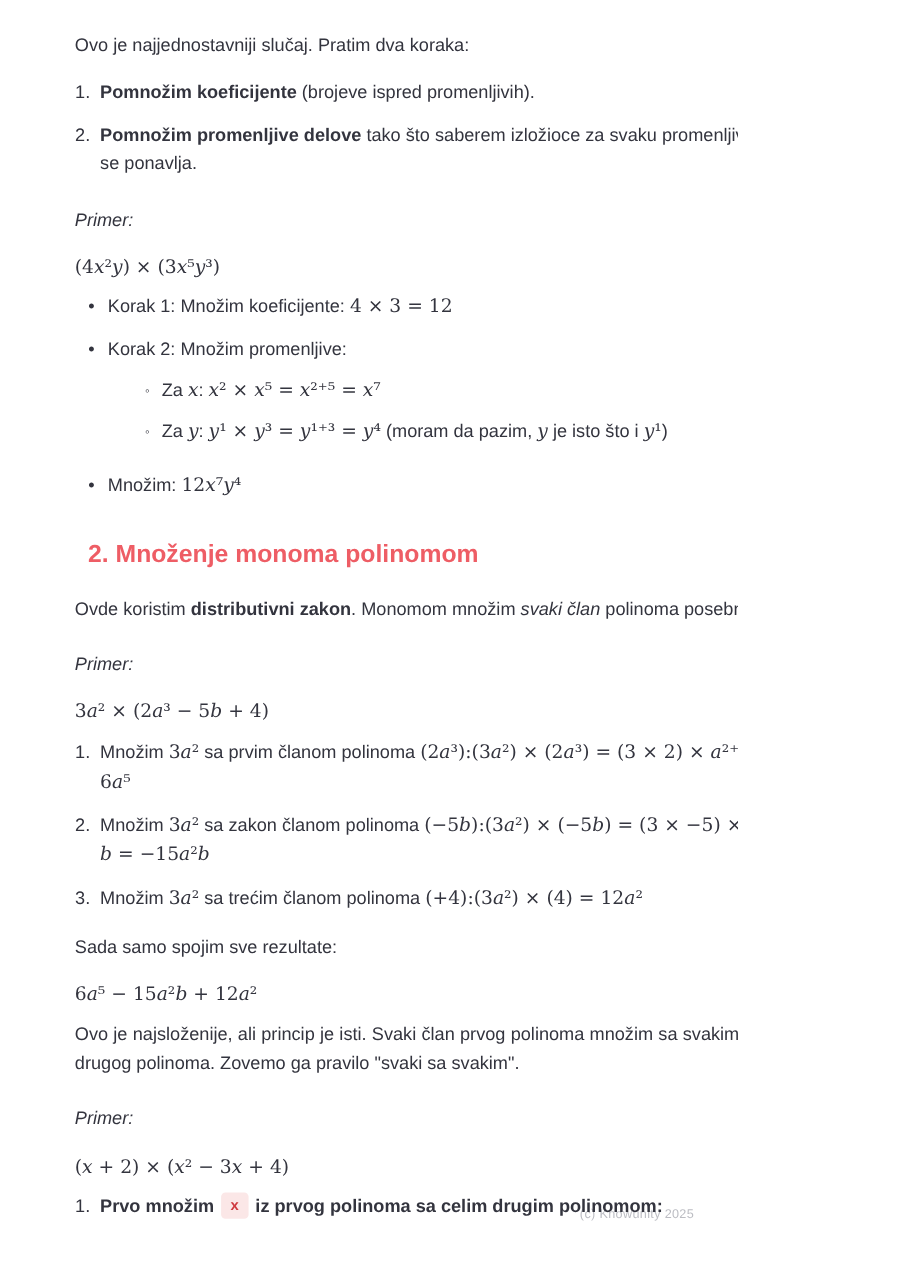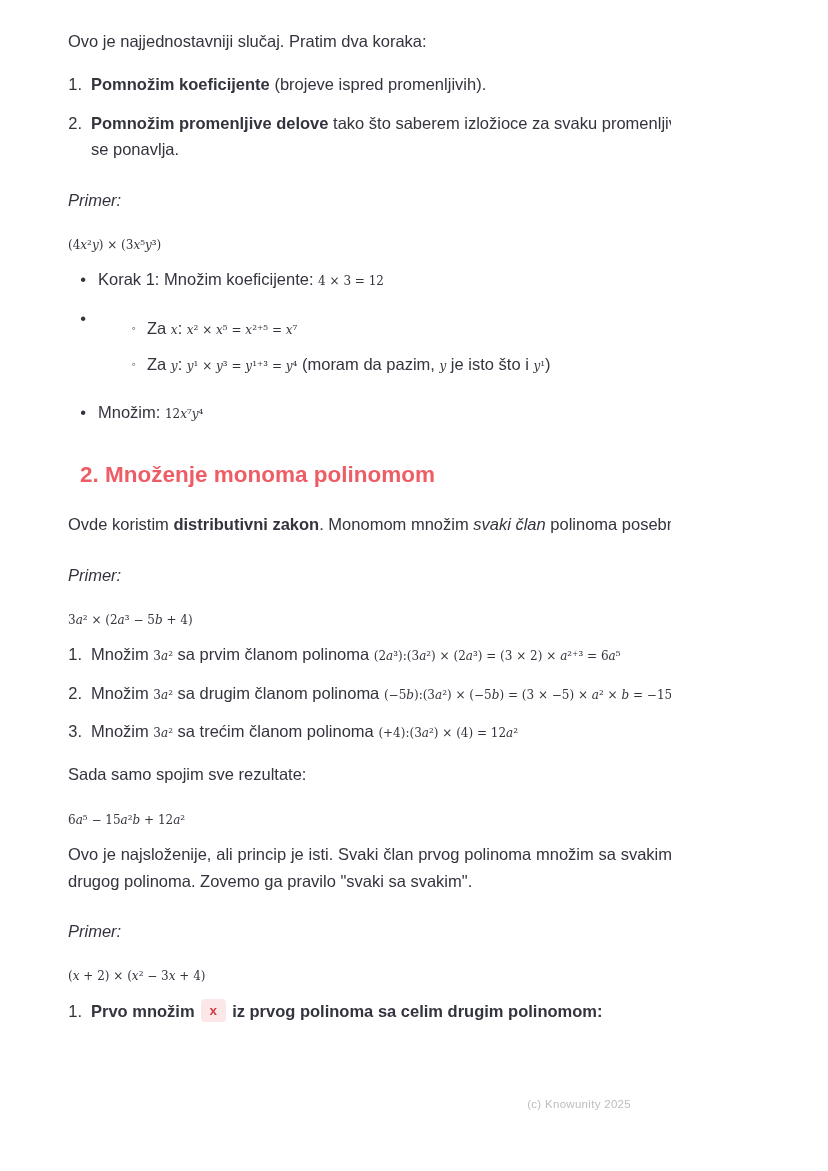--- a/index.html
+++ b/index.html
@@ -50,21 +50,21 @@
   .list{margin:0 0 17px 0;}
   .li{display:flex;margin:0 0 12px 0;align-items:flex-start;}
   .li:last-child{margin-bottom:0;}
   .li .marker{flex:0 0 auto;min-width:14px;margin-right:9px;text-align:right;}
   .li .marker.bullet{min-width:10px;margin-left:8px;margin-right:12px;}
   .li .marker.circle{min-width:10px;font-size:12px;line-height:26px;margin-right:11px;}
   .li .li-body{flex:1 1 auto;}
   .li.bold-item .li-body{font-weight:700;}
   .sub-list{margin:10px 0 0 28px;}
   .sub-list .li{margin-bottom:10px;}
-  .math{font-family:"DejaVu Serif",serif;font-size:12px;}
+  .math{font-family:"DejaVu Serif",serif;font-size:17px;}
   .math i{font-style:italic;}
   .seg-bold{font-weight:700;}
   .seg-italic{font-style:italic;}
   .code-chip{
     display:inline-block;
     background:var(--codebg,#fbe7e7);
     color:var(--codecolor,#cf3a40);
     font-weight:700;font-size:13.5px;
     line-height:1.45;
     padding:2px 9px;border-radius:4px;
@@ -90,21 +90,21 @@
       </div>
       <div class="block-p italic"><span class="seg-text">Primer:</span></div>
       <div class="block-math"><span class="math">(4<i>x</i>²<i>y</i>) × (3<i>x</i>⁵<i>y</i>³)</span></div>
       <div class="list">
         <div class="li">
           <span class="marker bullet">•</span>
           <span class="li-body"><span class="seg-text">Korak 1: Množim koeficijente: </span><span class="math">4 × 3 = 12</span></span>
         </div>
         <div class="li">
           <span class="marker bullet">•</span>
-          <span class="li-body"><div class="sub-list">
+          <span class="li-body"><span class="seg-text">Korak 2: Množim promenljive:</span><div class="sub-list">
               <div class="li">
                 <span class="marker circle">◦</span>
                 <span class="li-body"><span class="seg-text">Za </span><span class="math"><i>x</i></span><span class="seg-text">: </span><span class="math"><i>x</i>² × <i>x</i>⁵ = <i>x</i>²⁺⁵ = <i>x</i>⁷</span></span>
               </div>
               <div class="li">
                 <span class="marker circle">◦</span>
                 <span class="li-body"><span class="seg-text">Za </span><span class="math"><i>y</i></span><span class="seg-text">: </span><span class="math"><i>y</i>¹ × <i>y</i>³ = <i>y</i>¹⁺³ = <i>y</i>⁴</span><span class="seg-text"> (moram da pazim, </span><span class="math"><i>y</i></span><span class="seg-text"> je isto što i </span><span class="math"><i>y</i>¹</span><span class="seg-text">)</span></span>
               </div>
             </div></span>
         </div>
@@ -117,21 +117,21 @@
       <div class="block-p justify"><span class="seg-text">Ovde koristim </span><span class="seg-bold">distributivni zakon</span><span class="seg-text">. Monomom množim </span><span class="seg-italic">svaki član</span><span class="seg-text"> polinoma posebno.</span></div>
       <div class="block-p italic"><span class="seg-text">Primer:</span></div>
       <div class="block-math"><span class="math">3<i>a</i>² × (2<i>a</i>³ − 5<i>b</i> + 4)</span></div>
       <div class="list">
         <div class="li">
           <span class="marker num">1.</span>
           <span class="li-body"><span class="seg-text">Množim </span><span class="math">3<i>a</i>²</span><span class="seg-text"> sa prvim članom polinoma </span><span class="math">(2<i>a</i>³):(3<i>a</i>²) × (2<i>a</i>³) = (3 × 2) × <i>a</i>²⁺³ = 6<i>a</i>⁵</span></span>
         </div>
         <div class="li">
           <span class="marker num">2.</span>
-          <span class="li-body"><span class="seg-text">Množim </span><span class="math">3<i>a</i>²</span><span class="seg-text"> sa drugim članom polinoma </span><span class="math">(−5<i>b</i>):(3<i>a</i>²) × (−5<i>b</i>) = (3 × −5) × <i>a</i>² × <i>b</i> = −15<i>a</i>²<i>b</i></span></span>
+          <span class="li-body"><span class="seg-text">Množim </span><span class="math">3<i>a</i>²</span><span class="seg-text"> sa zakon članom polinoma </span><span class="math">(−5<i>b</i>):(3<i>a</i>²) × (−5<i>b</i>) = (3 × −5) × <i>a</i>² × <i>b</i> = −15<i>a</i>²<i>b</i></span></span>
         </div>
         <div class="li">
           <span class="marker num">3.</span>
           <span class="li-body"><span class="seg-text">Množim </span><span class="math">3<i>a</i>²</span><span class="seg-text"> sa trećim članom polinoma </span><span class="math">(+4):(3<i>a</i>²) × (4) = 12<i>a</i>²</span></span>
         </div>
       </div>
       <div class="block-p"><span class="seg-text">Sada samo spojim sve rezultate:</span></div>
       <div class="block-math"><span class="math">6<i>a</i>⁵ − 15<i>a</i>²<i>b</i> + 12<i>a</i>²</span></div>
       <div class="block-p justify"><span class="seg-text">Ovo je najsloženije, ali princip je isti. Svaki član prvog polinoma množim sa svakim članom drugog polinoma. Zovemo ga pravilo "svaki sa svakim".</span></div>
       <div class="block-p italic"><span class="seg-text">Primer:</span></div>

